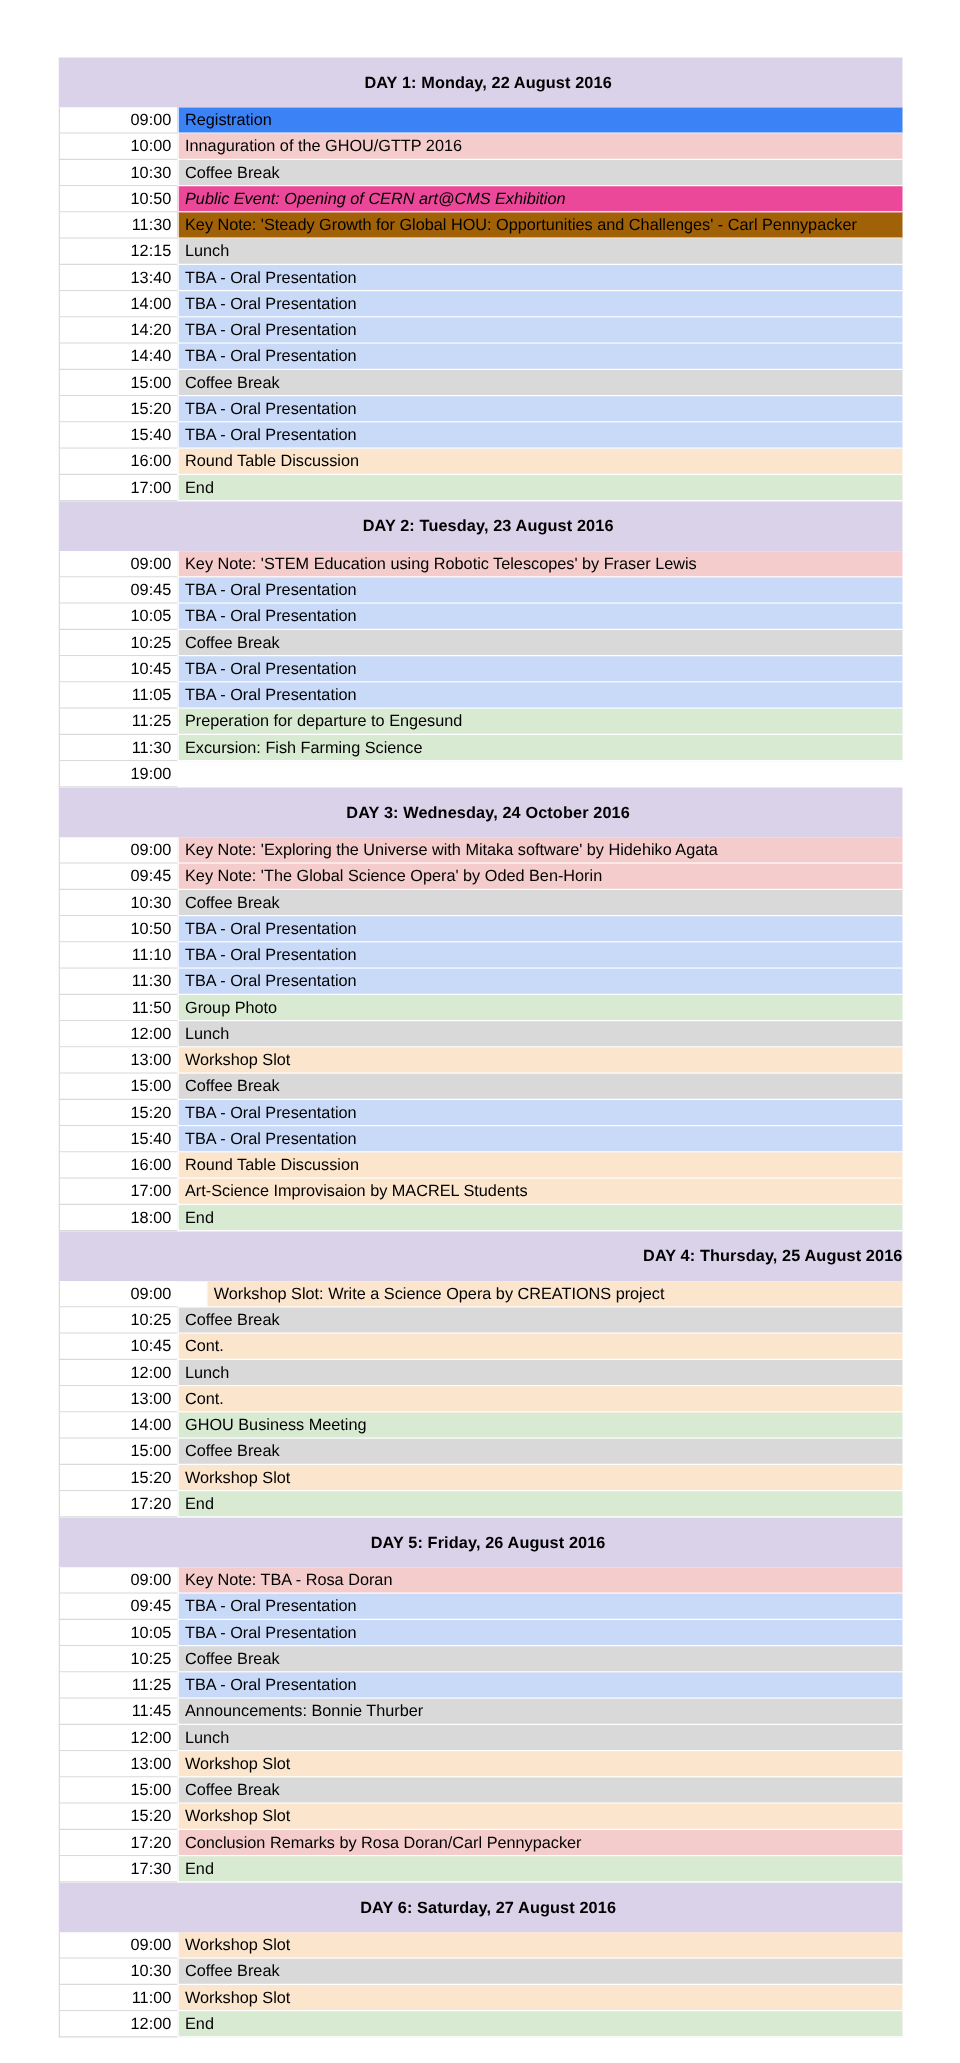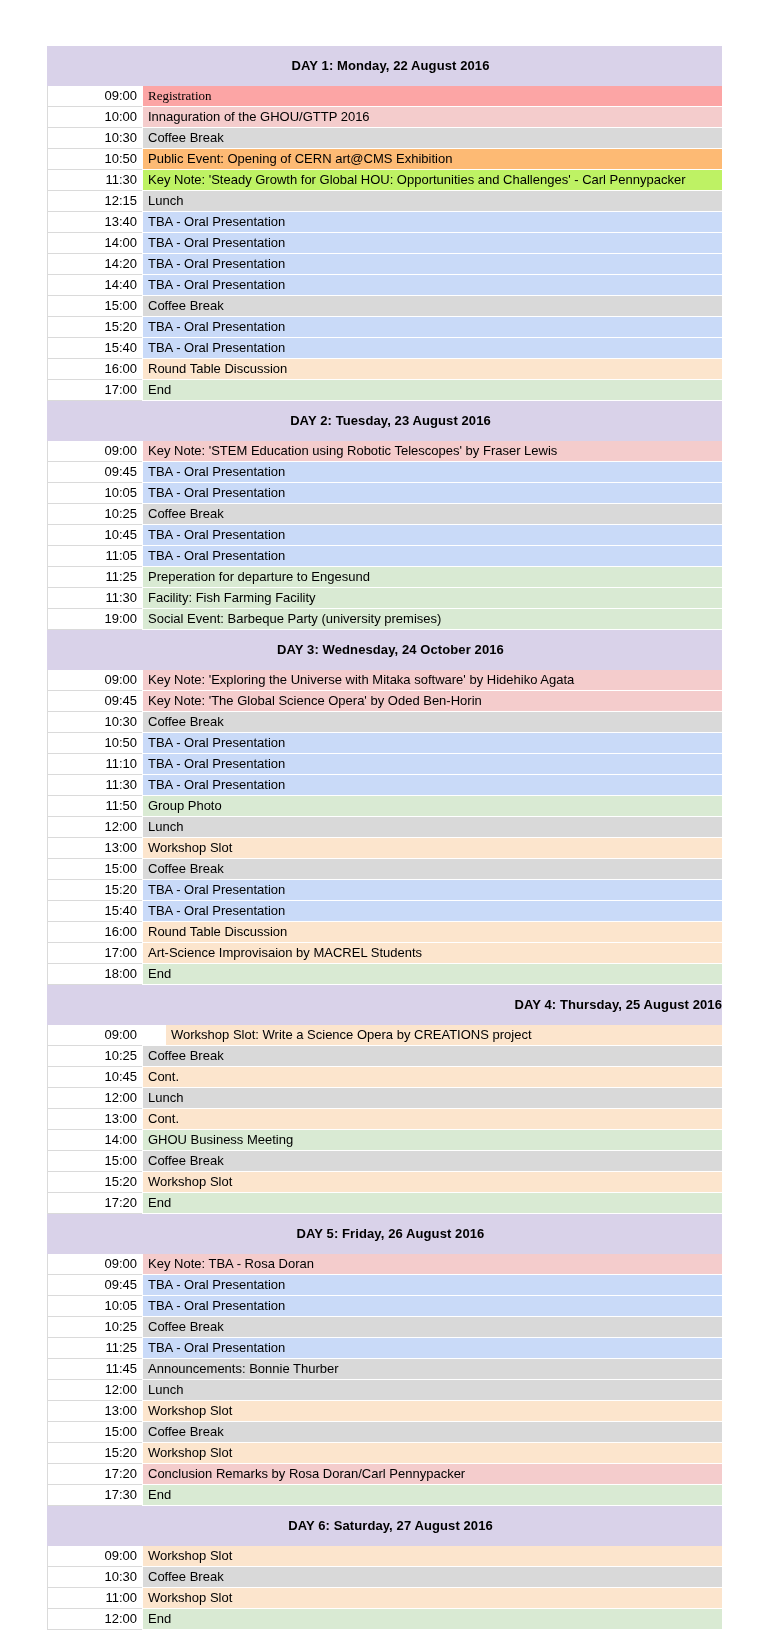--- a/index.html
+++ b/index.html
@@ -58,37 +58,37 @@
     overflow: hidden;
   }
 </style>
 </head>
 <body>
 
 <div id="schedule-table">
     <div class="day-header" style="background: rgb(217, 210, 233);">DAY 1: Monday, 22 August 2016</div>
     <div class="row">
       <div class="time-cell">09:00</div>
-      <div class="event-cell" style="background: #fca5a5; font-family: Liberation Serif, serif;">Registration</div>
+      <div class="event-cell" style="background: #3b82f6;">Registration</div>
     </div>
     <div class="row">
       <div class="time-cell">10:00</div>
       <div class="event-cell" style="background: rgb(244, 204, 204);">Innaguration of the GHOU/GTTP 2016</div>
     </div>
     <div class="row">
       <div class="time-cell">10:30</div>
       <div class="event-cell" style="background: rgb(217, 217, 217);">Coffee Break</div>
     </div>
     <div class="row">
       <div class="time-cell">10:50</div>
-      <div class="event-cell" style="background: #fdba74;">Public Event: Opening of CERN art@CMS Exhibition</div>
+      <div class="event-cell" style="background: #ec4899; font-style: italic;">Public Event: Opening of CERN art@CMS Exhibition</div>
     </div>
     <div class="row">
       <div class="time-cell">11:30</div>
-      <div class="event-cell" style="background: #bef264;">Key Note: 'Steady Growth for Global HOU: Opportunities and Challenges' - Carl Pennypacker</div>
+      <div class="event-cell" style="background: #a16207;">Key Note: 'Steady Growth for Global HOU: Opportunities and Challenges' - Carl Pennypacker</div>
     </div>
     <div class="row">
       <div class="time-cell">12:15</div>
       <div class="event-cell" style="background: rgb(217, 217, 217);">Lunch</div>
     </div>
     <div class="row">
       <div class="time-cell">13:40</div>
       <div class="event-cell" style="background: rgb(201, 218, 248);">TBA - Oral Presentation</div>
     </div>
     <div class="row">
@@ -147,25 +147,24 @@
     <div class="row">
       <div class="time-cell">11:05</div>
       <div class="event-cell" style="background: rgb(201, 218, 248);">TBA - Oral Presentation</div>
     </div>
     <div class="row">
       <div class="time-cell">11:25</div>
       <div class="event-cell" style="background: rgb(217, 234, 211);">Preperation for departure to Engesund</div>
     </div>
     <div class="row">
       <div class="time-cell">11:30</div>
-      <div class="event-cell" style="background: rgb(217, 234, 211);">Facility: Fish Farming Facility</div>
+      <div class="event-cell" style="background: rgb(217, 234, 211);">Excursion: Fish Farming Science</div>
     </div>
     <div class="row">
       <div class="time-cell">19:00</div>
-      <div class="event-cell" style="background: rgb(217, 234, 211);">Social Event: Barbeque Party (university premises)</div>
     </div>
     <div class="day-header" style="background: rgb(217, 210, 233);">DAY 3: Wednesday, 24 October 2016</div>
     <div class="row">
       <div class="time-cell">09:00</div>
       <div class="event-cell" style="background: rgb(244, 204, 204);">Key Note: 'Exploring the Universe with Mitaka software' by Hidehiko Agata</div>
     </div>
     <div class="row">
       <div class="time-cell">09:45</div>
       <div class="event-cell" style="background: rgb(244, 204, 204);">Key Note: 'The Global Science Opera' by Oded Ben-Horin</div>
     </div>

